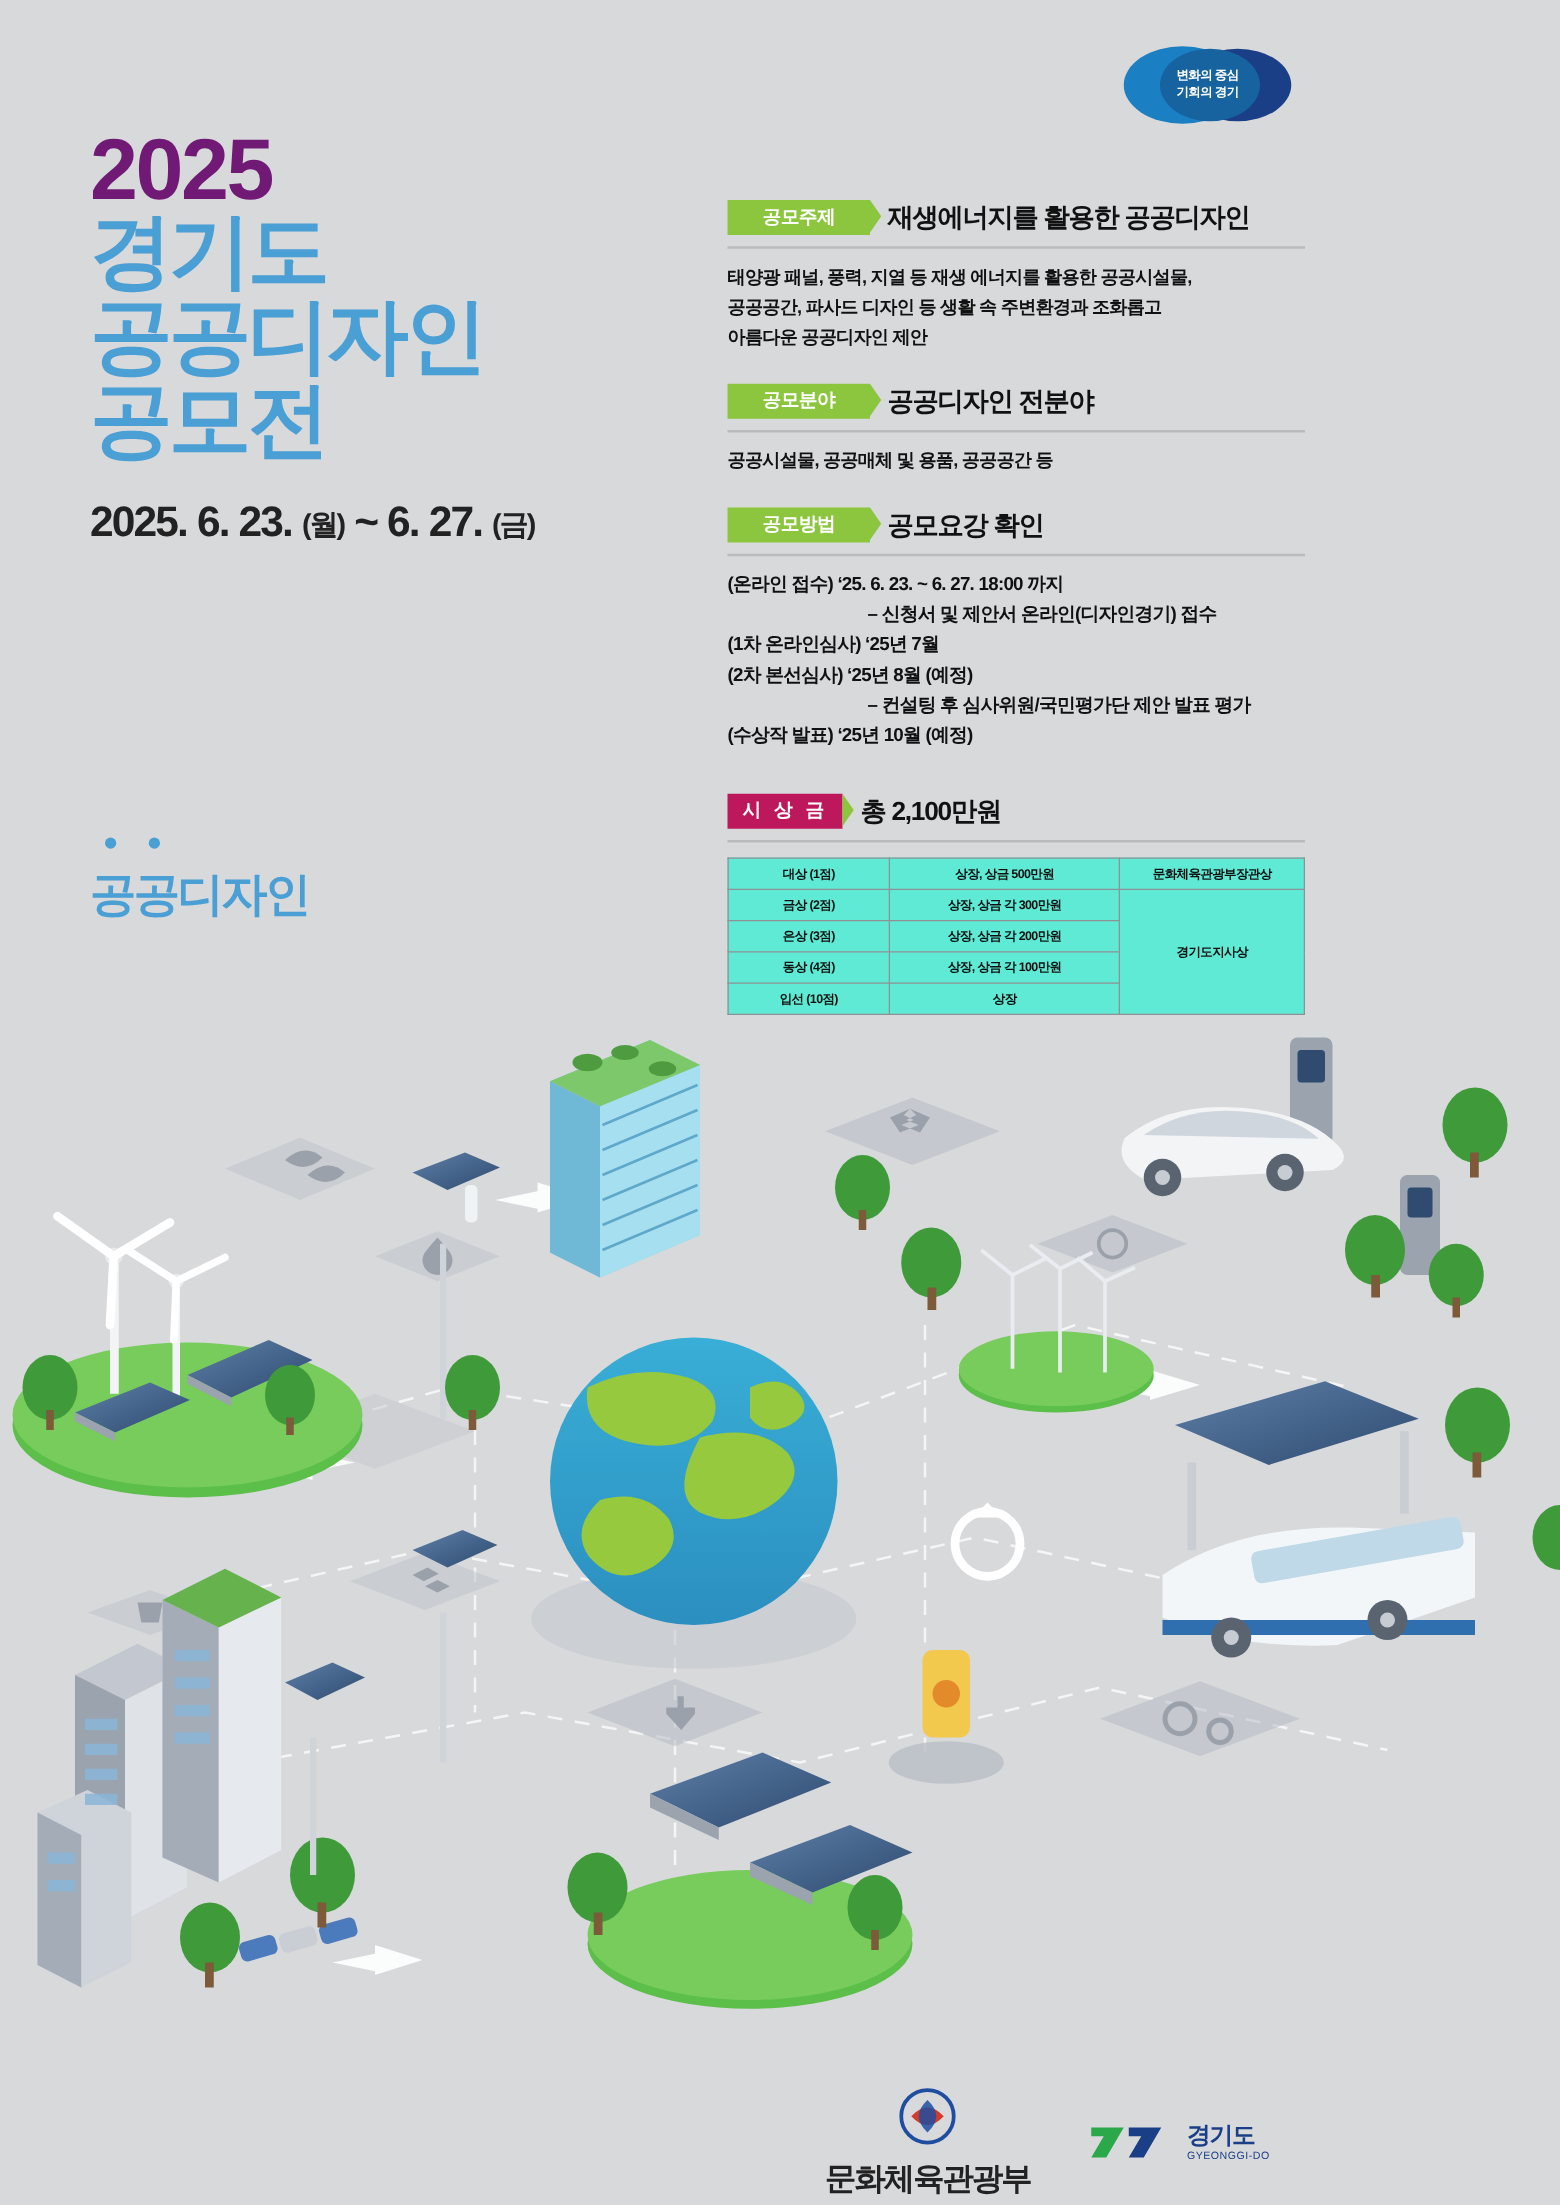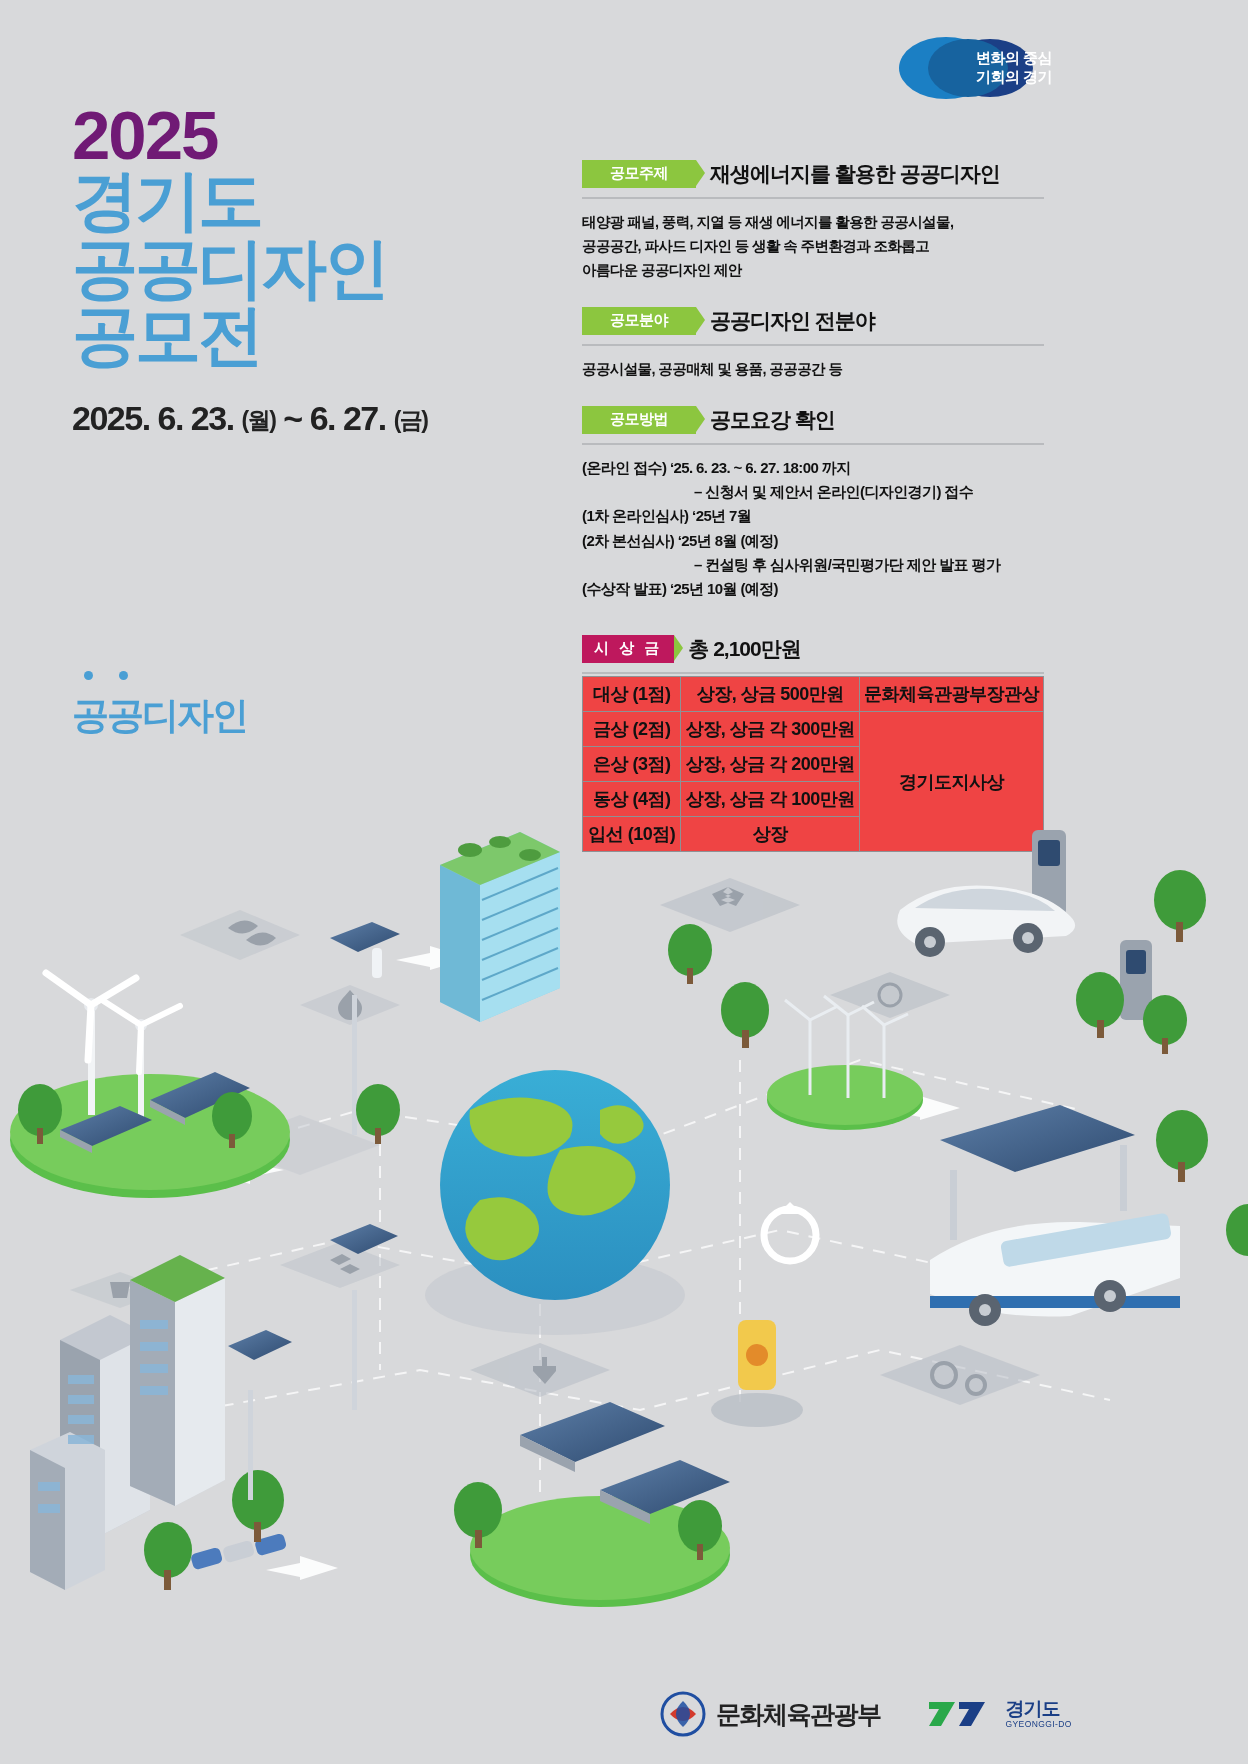--- a/index.html
+++ b/index.html
@@ -11,22 +11,22 @@
     overflow:hidden;
   }
 
   
   .badge-wrap{
     position:absolute; top:34px; left:898px; width:136px; height:68px;
   }
   .badge-wrap svg{display:block;}
   .badge-text{
     position:absolute; top:50%; left:50%; transform:translate(-50%,-50%);
-    text-align:center; color:#fff; font-weight:bold; font-size:15px; line-height:1.25;
-    letter-spacing:-0.5px; white-space:nowrap;margin-left:48px;
+    text-align:center; color:#fff; font-weight:bold; font-size:10px; line-height:1.25;
+    letter-spacing:-0.5px; white-space:nowrap;
   }
 
   
   .title-block{ position:absolute; left:72px; top:104px; }
   .t-2025{
     font-size:69px; font-weight:bold; color:#701a75; line-height:0.92;
     letter-spacing:-2px;
   }
   .t-line{
     font-size:66px; font-weight:bold; color:#4a9fd4; line-height:1.02;
@@ -85,40 +85,40 @@
   .prize-tag{
     background:#be185d; color:#fff; font-size:15px; font-weight:bold;
     padding:4px 12px 5px; letter-spacing:3px; white-space:nowrap; position:relative;
   }
   .prize-tag:after{
     content:""; position:absolute; right:-9px; top:0;
     border-left:9px solid #8cc63f;
     border-top:13px solid transparent; border-bottom:13px solid transparent;
   }
   table.prize{
-    width:100%; border-collapse:collapse; margin-top:2px;
-    font-size:18px; color:#111; background:#ef4444;
+    width:100%; border-collapse:collapse; margin-top:12px;
+    font-size:10px; color:#111; background:#5eead4;
   }
   table.prize td{
     border:1px solid #8e9195; padding:5px 4px; text-align:center;
     letter-spacing:-0.5px; white-space:nowrap; font-weight:bold;
   }
   table.prize td.c1{ width:28%; }
   table.prize td.c2{ width:40%; }
   table.prize td.c3{ width:32%; }
 
   
   .illus{ position:absolute; left:0; top:810px; width:1248px; height:850px; }
 
   
   .footer{
     position:absolute; left:660px; top:1684px; width:520px; height:60px;
     display:flex; align-items:center; gap:44px;
   }
-  .logo-mcst{ display:flex; align-items:center; gap:10px; }
+  .logo-mcst{ display:flex; align-items:center; gap:10px;flex-direction:column; }
   .logo-mcst .txt{ font-size:25px; font-weight:bold; color:#222; letter-spacing:-1.5px; }
   .logo-gg{ display:flex; align-items:center; gap:9px; }
   .logo-gg .gg-txt b{ display:block; font-size:19px; color:#1b3f86; letter-spacing:-1px; line-height:1.05; }
   .logo-gg .gg-txt span{ display:block; font-size:8.5px; color:#1b3f86; letter-spacing:0.4px; }
 </style>
 </head>
 <body>
 
 <div class="badge-wrap">
   <svg width="136" height="68" viewBox="0 0 136 68">

